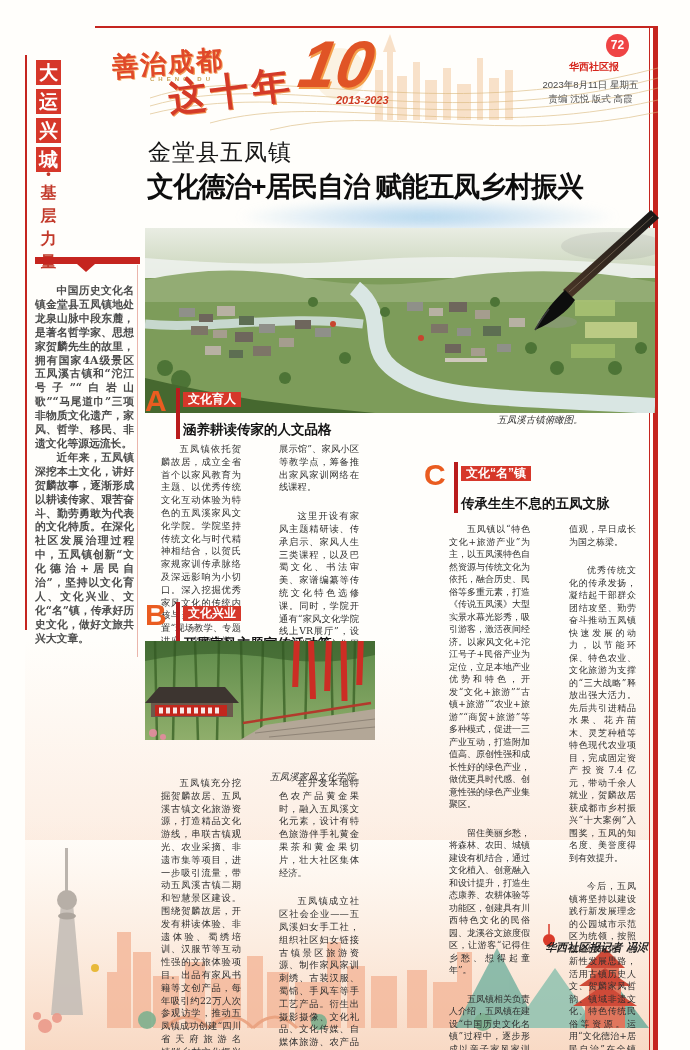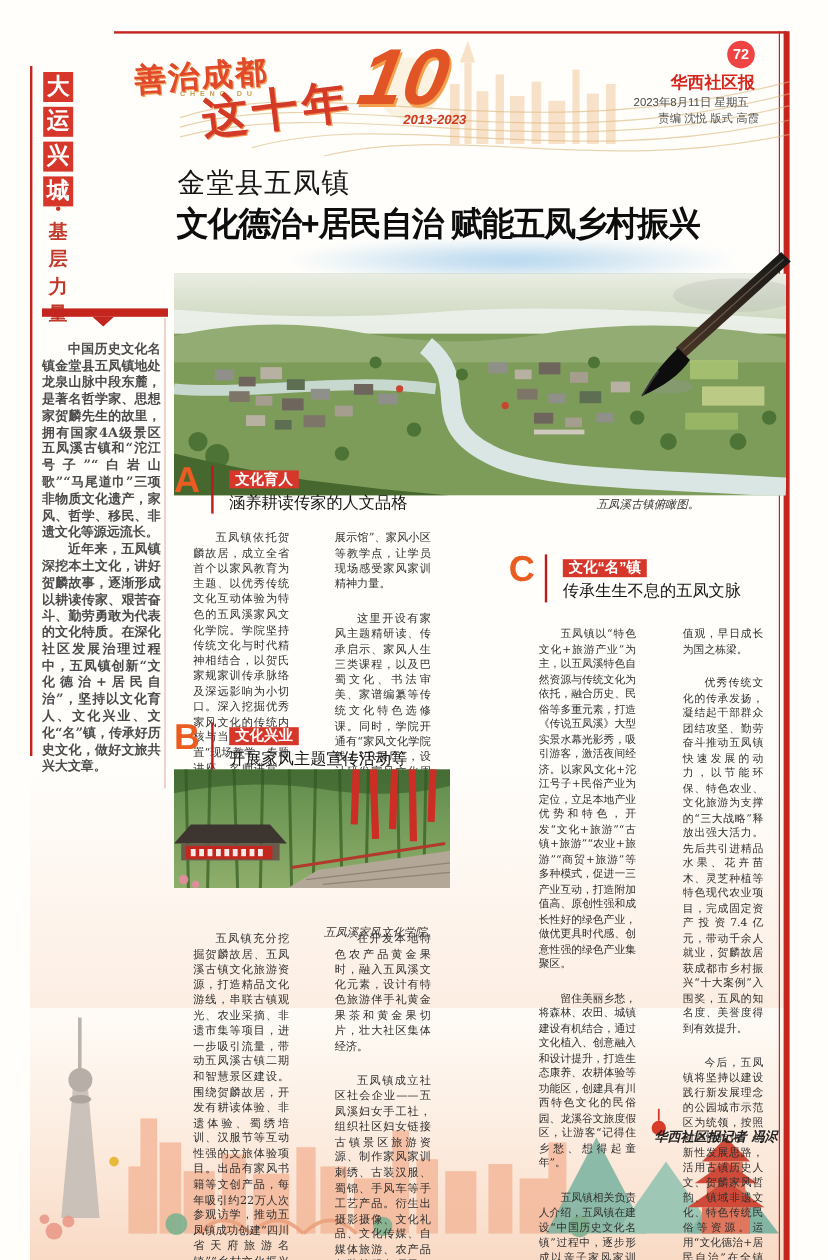--- a/index.html
+++ b/index.html
@@ -28,41 +28,41 @@
   .mh-title{left:112px;top:46px;font-size:26px;font-weight:900;color:#e0492a;
             letter-spacing:2px;transform:rotate(-4deg);text-shadow:1px 1px 0 #f2a05a;}
   .mh-pinyin{left:150px;top:76px;font-size:6px;letter-spacing:4px;color:#c9a254;font-weight:bold;}
   .mh-line2{left:168px;top:66px;font-size:38px;font-weight:900;color:#d43a28;
             letter-spacing:4px;transform:rotate(-7deg);text-shadow:1px 1px 0 #ef8f4e;}
   .mh-ten{left:300px;top:26px;font-size:66px;font-weight:900;font-style:italic;color:#e05426;
           transform:skewX(-10deg);text-shadow:2px 2px 0 #f4a04c;}
   .mh-years{left:336px;top:94px;font-size:11px;font-weight:bold;font-style:italic;color:#cf3a22;}
   .pagenum{left:606px;top:34px;width:23px;height:23px;border-radius:50%;background:#ef4444;
            color:#fff;font-size:12px;font-weight:bold;line-height:23px;text-align:center;}
-  .paper{left:535px;top:60px;width:118px;text-align:center;color:#d6251c;font-weight:bold;font-size:14px;}
-  .dateline{left:528px;top:79px;width:125px;color:#4a4a4a;font-size:9.5px;}
+  .paper{left:535px;top:60px;width:118px;text-align:center;color:#d6251c;font-weight:bold;font-size:10px;}
+  .dateline{left:528px;top:79px;width:125px;text-align:center;color:#4a4a4a;font-size:9.5px;}
   .editorline{left:528px;top:93px;width:125px;text-align:center;color:#555;font-size:9.5px;}
   
   .kicker{left:148px;top:137px;font-size:23px;font-weight:500;color:#161616;letter-spacing:1px;}
   .mainline{left:147px;top:168px;font-size:28px;font-weight:900;color:#0d0d0d;
             letter-spacing:-1px;transform:scaleX(.96);transform-origin:left;}
   .bluewash{left:235px;top:198px;width:385px;height:38px;border-radius:50%;
             background:radial-gradient(ellipse at center,rgba(150,198,233,.75),rgba(150,198,233,0) 70%);
             filter:blur(4px);}
   
   .caption{font-style:italic;font-size:9.5px;color:#333;}
   .byline{left:430px;top:940px;width:218px;text-align:right;font-style:italic;
           font-size:11px;font-weight:bold;color:#222;}
   
   .sec-letter{font-size:30px;font-weight:900;color:#ea5c20;line-height:30px;
               font-family:"Liberation Sans",sans-serif;}
-  .sec-head{border-left:2px solid #b91c1c;padding-left:13px;}
+  .sec-head{border-left:4px solid #b91c1c;padding-left:3px;}
   .sec-label{display:inline-block;background:#d6372a;color:#fff;font-weight:bold;
              font-size:12px;line-height:15px;padding:0 5px;font-family:"Liberation Sans",sans-serif;}
-  .sec-sub{font-weight:400;font-size:13.5px;color:#141414;margin-top:3px;
+  .sec-sub{font-weight:700;font-size:13.5px;color:#141414;margin-top:14px;
            font-family:"Liberation Sans",sans-serif;text-align:center;}
   .col{font-size:9.3px;line-height:12.8px;text-align:justify;color:#2f2f2f;word-break:break-all;}
   .col p{margin:16px;text-indent:2em;}
   .col p.cont{text-indent:0;}
   .c-col{font-size:9px;line-height:12.5px;}
   
   .bottom-wash{left:25px;top:640px;width:630px;height:200px;
     background:linear-gradient(180deg,rgba(252,232,220,0) 0%,rgba(250,222,204,.5) 100%);}
 </style>
 </head>
@@ -296,21 +296,21 @@
 
   <div class="abs sec-letter" style="left:145px;top:386px;">A</div>
   <div class="abs sec-head" style="left:176px;top:388px;">
     <span class="sec-label">文化育人</span>
     <div class="sec-sub">涵养耕读传家的人文品格</div>
   </div>
   <div class="abs col" style="left:145px;top:427px;width:112px;">
     <p>五凤镇依托贺麟故居，成立全省首个以家风教育为主题、以优秀传统文化互动体验为特色的五凤溪家风文化学院。学院坚持传统文化与时代精神相结合，以贺氏家规家训传承脉络及深远影响为小切口。深入挖掘优秀家风文化的传统内核与当代价值，设置“现场教学、专题讲座、名师讲堂、访谈研讨、特色选修、互动体验”六个模块，打造贺氏家风展馆、“党风、村风、家风</p>
   </div>
   <div class="abs col" style="left:263px;top:427px;width:112px;">
-    <p class="cont">展示馆”、家风小区等教学点，让学员现场感受家风家训精神力量。</p>
+    <p class="cont">展示馆”、家风小区等教学点，筹备推出家风家训网络在线课程。</p>
     <p>这里开设有家风主题精研读、传承启示、家风人生三类课程，以及巴蜀文化、书法审美、家谱编纂等传统文化特色选修课。同时，学院开通有“家风文化学院线上VR展厅”，设计研发家风文化周边产品，筹备推出家风家训网络在线课程、开展家庭教育巡回讲座，让优良家风家训走进千家万户。</p>
   </div>
 
   <div class="abs sec-letter" style="left:424px;top:460px;">C</div>
   <div class="abs sec-head" style="left:454px;top:462px;">
     <span class="sec-label">文化“名”镇</span>
     <div class="sec-sub">传承生生不息的五凤文脉</div>
   </div>
   <div class="abs col c-col" style="left:433px;top:507px;width:113px;">
     <p>五凤镇以“特色文化+旅游产业”为主，以五凤溪特色自然资源与传统文化为依托，融合历史、民俗等多重元素，打造《传说五凤溪》大型实景水幕光影秀，吸引游客，激活夜间经济。以家风文化+沱江号子+民俗产业为定位，立足本地产业优势和特色，开发“文化+旅游”“古镇+旅游”“农业+旅游”“商贸+旅游”等多种模式，促进一三产业互动，打造附加值高、原创性强和成长性好的绿色产业，做优更具时代感、创意性强的绿色产业集聚区。</p>

